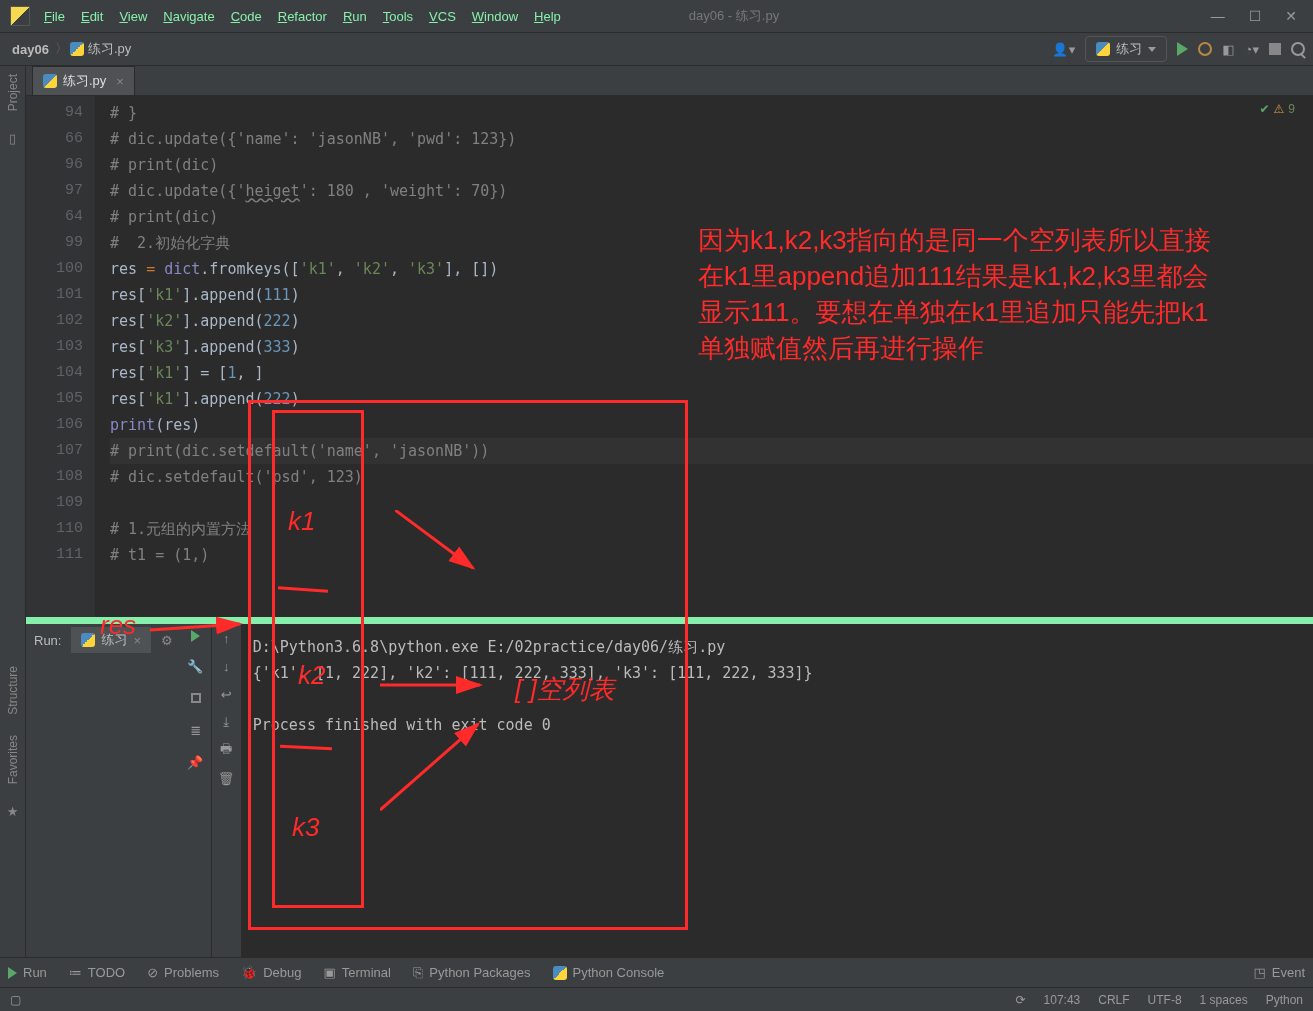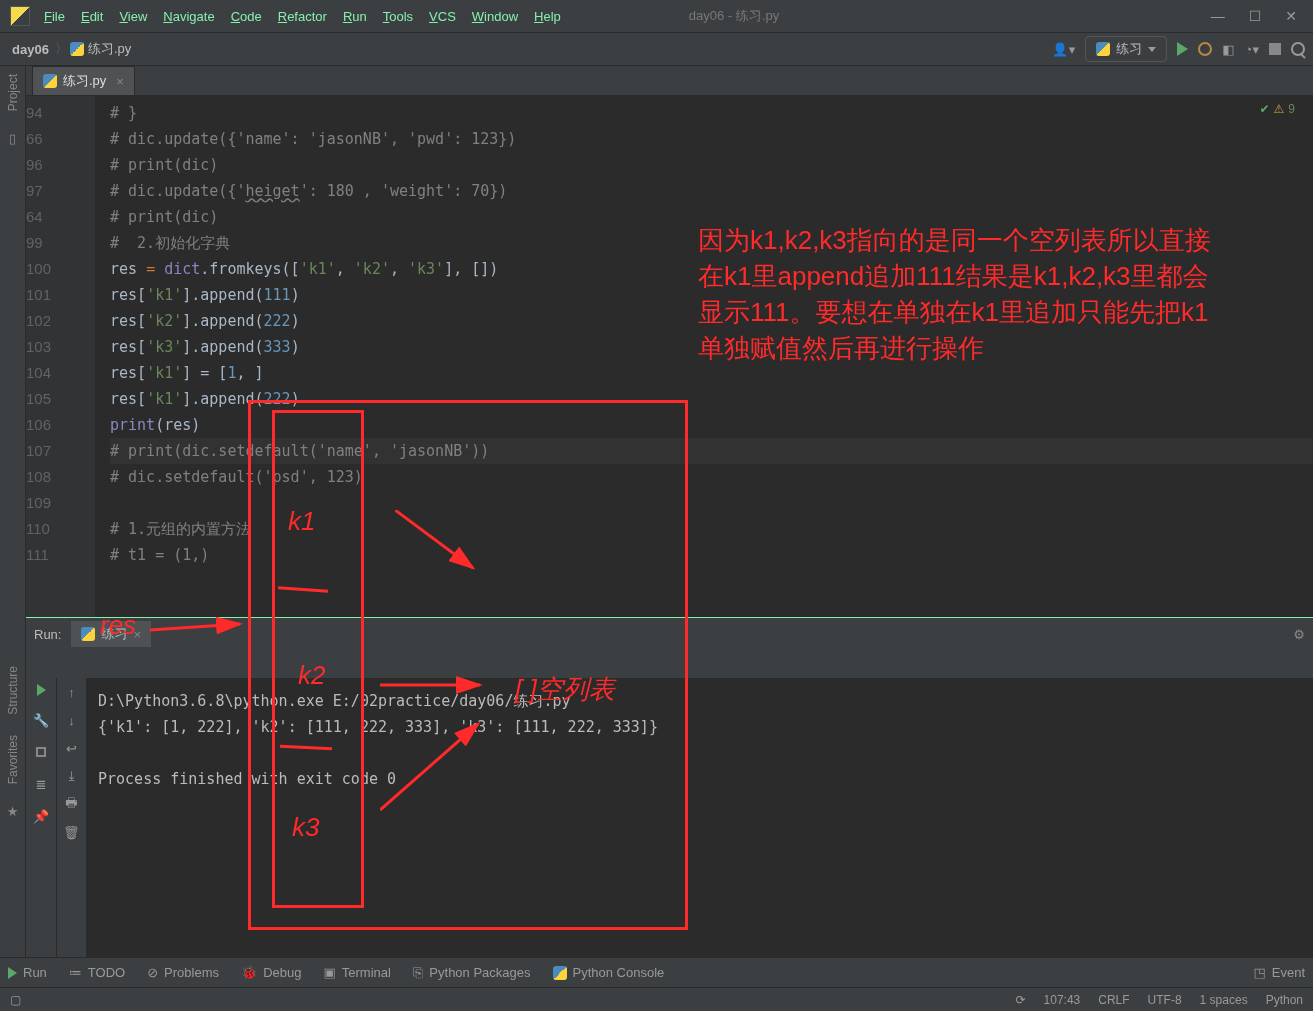--- a/index.html
+++ b/index.html
@@ -24,32 +24,32 @@
   .ico-search { width:14px; height:14px; border:2px solid #999; border-radius:50%; position:relative; }
   .ico-search:after { content:""; position:absolute; width:6px; height:2px; background:#999; transform:rotate(45deg); bottom:-3px; right:-3px; }
   .main { display:flex; height:calc(100% - 32px - 34px - 30px - 24px); }
   .left-rail { width:26px; background:#3c3f41; border-right:1px solid #2b2b2b; display:flex; flex-direction:column; align-items:center; padding-top:8px; gap:20px; }
   .vtext { writing-mode:vertical-rl; transform:rotate(180deg); color:#888; font-size:12px; cursor:pointer; }
   .editorcol { flex:1; display:flex; flex-direction:column; min-width:0; }
   .tabbar { height:30px; background:#3c3f41; border-bottom:1px solid #2b2b2b; display:flex; align-items:flex-end; padding-left:6px; }
   .filetab { background:#4e5254; border:1px solid #2b2b2b; border-bottom:none; padding:5px 10px; display:flex; align-items:center; gap:6px; color:#ddd; border-radius:0; }
   .filetab .x { color:#888; cursor:pointer; margin-left:4px; }
   .editor-wrap { flex:1; display:flex; background:#2b2b2b; overflow:hidden; position:relative; }
-  .gutter { width:70px; background:#313335; color:#606366; padding:4px 12px 4px 0; font-family:Liberation Sans, sans-serif; font-size:15px; line-height:26px; border-right:1px solid #2b2b2b; }
+  .gutter { width:70px; background:#313335; color:#606366; text-align:right; padding:4px 12px 4px 0; font-family:Liberation Mono, monospace; font-size:15px; line-height:26px; border-right:1px solid #2b2b2b; }
   .code { flex:1; font-family:Consolas,monospace; font-size:15px; line-height:26px; padding:4px 0 4px 14px; color:#A9B7C6; white-space:pre; }
   .c-cmt { color:#808080; }
   .c-kw { color:#CC7832; }
   .c-str { color:#6A8759; }
   .c-num { color:#6897BB; }
   .c-builtin { color:#8888C6; }
   .err-underline { text-decoration:underline wavy #808080; }
   .ed-status { position:absolute; top:6px; right:18px; color:#6A8759; font-size:12px; display:flex; gap:4px; align-items:center; }
   .check { color:#59a869; }
   .hl-line { background:#323232; }
-  .runpanel { height:340px; border-top:1px solid #86efac; display:flex; flex-direction:column;gap:28px; }
+  .runpanel { height:340px; border-top:7px solid #86efac; display:flex; flex-direction:row; }
   .run-head { height:32px; background:#3c3f41; display:flex; align-items:center; padding:0 8px; gap:10px; }
   .run-head .lbl { color:#bbb; }
   .run-tab { display:flex; align-items:center; gap:6px; background:#4e5254; padding:4px 10px; }
   .run-tab .x { color:#888; }
   .gear { margin-left:auto; color:#888; }
   .run-body { flex:1; display:flex; background:#2b2b2b; }
   .run-rail1 { width:30px; background:#3c3f41; display:flex; flex-direction:column; align-items:center; padding-top:6px; gap:16px; }
   .run-rail2 { width:30px; background:#3c3f41; display:flex; flex-direction:column; align-items:center; padding-top:6px; gap:12px; border-left:1px solid #2b2b2b; }
   .mini { width:16px; height:16px; display:flex; align-items:center; justify-content:center; color:#999; cursor:pointer; }
   .play-sm { width:0; height:0; border-top:6px solid transparent; border-bottom:6px solid transparent; border-left:9px solid #59a869; }

